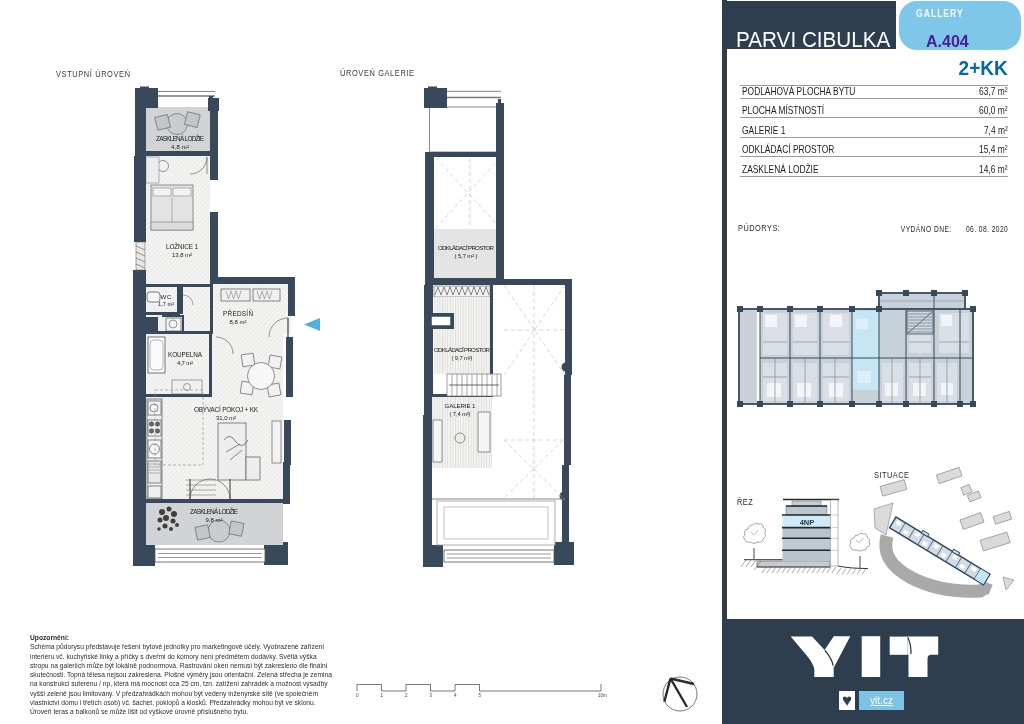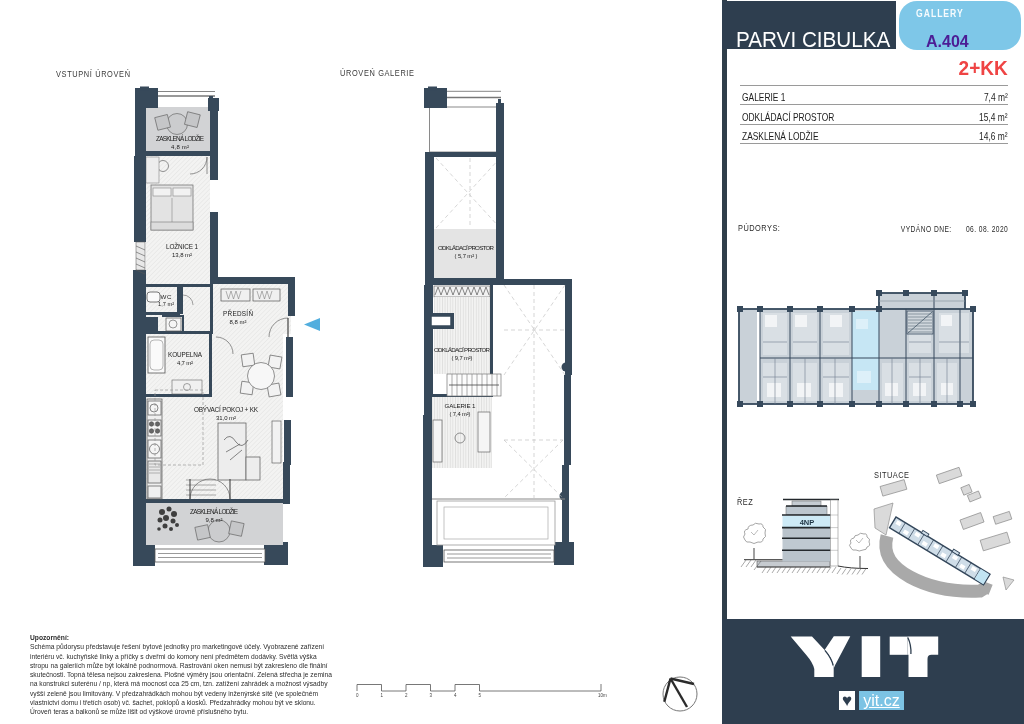--- a/index.html
+++ b/index.html
@@ -393,23 +393,31 @@
 <div class="abs" style="left:722px;top:0;width:5px;height:724px;background:#2f3e4a;"></div>
 
 <div class="abs" style="left:722px;top:1px;width:174px;height:48px;background:#2e3e4f;">
   <div style="position:absolute;left:14px;bottom:-2px;line-height:1;font-size:22px;color:#ffffff;white-space:nowrap;transform:scaleX(0.94);transform-origin:left bottom;">PARVI CIBULKA</div>
 </div>
 <div class="abs" style="left:899px;top:1px;width:122px;height:49px;background:#7ec7e8;border-radius:18px;">
   <div style="position:absolute;left:17px;top:6px;font-size:10.5px;font-weight:bold;color:rgba(255,255,255,0.93);letter-spacing:1.2px;white-space:nowrap;transform:scaleX(0.82);transform-origin:left top;">GALLERY</div>
   <div style="position:absolute;left:27px;bottom:0px;line-height:1;font-size:16px;font-weight:bold;color:#4c1d95;white-space:nowrap;margin-top:44px;">A.404</div>
 </div>
 
-<div class="abs" style="left:740px;top:57px;width:268px;text-align:right;font-size:20px;font-weight:bold;color:#ef4444;"><span style="display:inline-block;transform:scaleX(0.95);transform-origin:right;">2+KK</span></div>
+<div class="abs" style="left:740px;top:57px;width:268px;text-align:right;font-size:20px;font-weight:bold;color:#0369a1;"><span style="display:inline-block;transform:scaleX(0.95);transform-origin:right;">2+KK</span></div>
 
 <div class="abs" style="left:740px;top:85px;width:268px;font-size:10.5px;color:#1c1c1c;">
+  <div class="trow" style="height:12px;">
+      <span class="tl">PODLAHOVÁ PLOCHA BYTU</span>
+      <span class="tv">63,7 m²</span>
+    </div>
+  <div class="trow" style="height:18.4px;">
+      <span class="tl">PLOCHA MÍSTNOSTÍ</span>
+      <span class="tv">60,0 m²</span>
+    </div>
   <div class="trow" style="height:18.4px;">
       <span class="tl">GALERIE 1</span>
       <span class="tv">7,4 m²</span>
     </div>
   <div class="trow" style="height:18.4px;">
       <span class="tl">ODKLÁDACÍ PROSTOR</span>
       <span class="tv">15,4 m²</span>
     </div>
   <div class="trow" style="height:18.4px;border-bottom:1px solid #9a9a9a;">
       <span class="tl">ZASKLENÁ LODŽIE</span>
@@ -660,14 +668,14 @@
     <path d="M2.7,1.5 L24,1.5 L36.6,15 Q44.6,24.5 45.7,33.5 L45.7,42 L26.3,42 L26.3,34 Q24.8,27.5 18.3,20 Z" fill="#ffffff"></path>
     <path d="M36.9,15.4 Q43.6,23.3 45.2,30.5" stroke="#2e3e4f" fill="none" stroke-width="1.3"></path>
 
     <rect x="73.7" y="1.2" width="18.5" height="40.8" fill="#ffffff"></rect>
 
     <rect x="101.7" y="1.6" width="17.7" height="18.2" fill="#ffffff"></rect>
     <path d="M119.4,1.6 L150.2,1.6 L150.2,19.8 L143.5,19.8 Q139.5,19.8 139.5,24 L139.5,42 L120.5,42 L120.5,19.8 L119.4,19.8 Z" fill="#ffffff"></path>
     <path d="M119.8,2.5 Q123.4,10 122.9,19" stroke="#2e3e4f" fill="none" stroke-width="1.3"></path>
   </svg>
   <div style="position:absolute;left:117px;top:72px;width:16px;height:19px;background:#ffffff;text-align:center;font-size:17px;color:#2e3e4f;line-height:19px;">♥</div>
-  <div style="position:absolute;left:137px;top:72px;width:45px;height:19px;background:#7cc3e4;text-align:center;font-size:16px;color:#ffffff;line-height:19px;"><u>yit.cz</u></div>
+  <div style="position:absolute;left:137px;top:72px;width:45px;height:19px;background:#7cc3e4;text-align:center;font-size:10px;color:#ffffff;line-height:19px;"><u>yit.cz</u></div>
 </div>
 
 </body></html>

